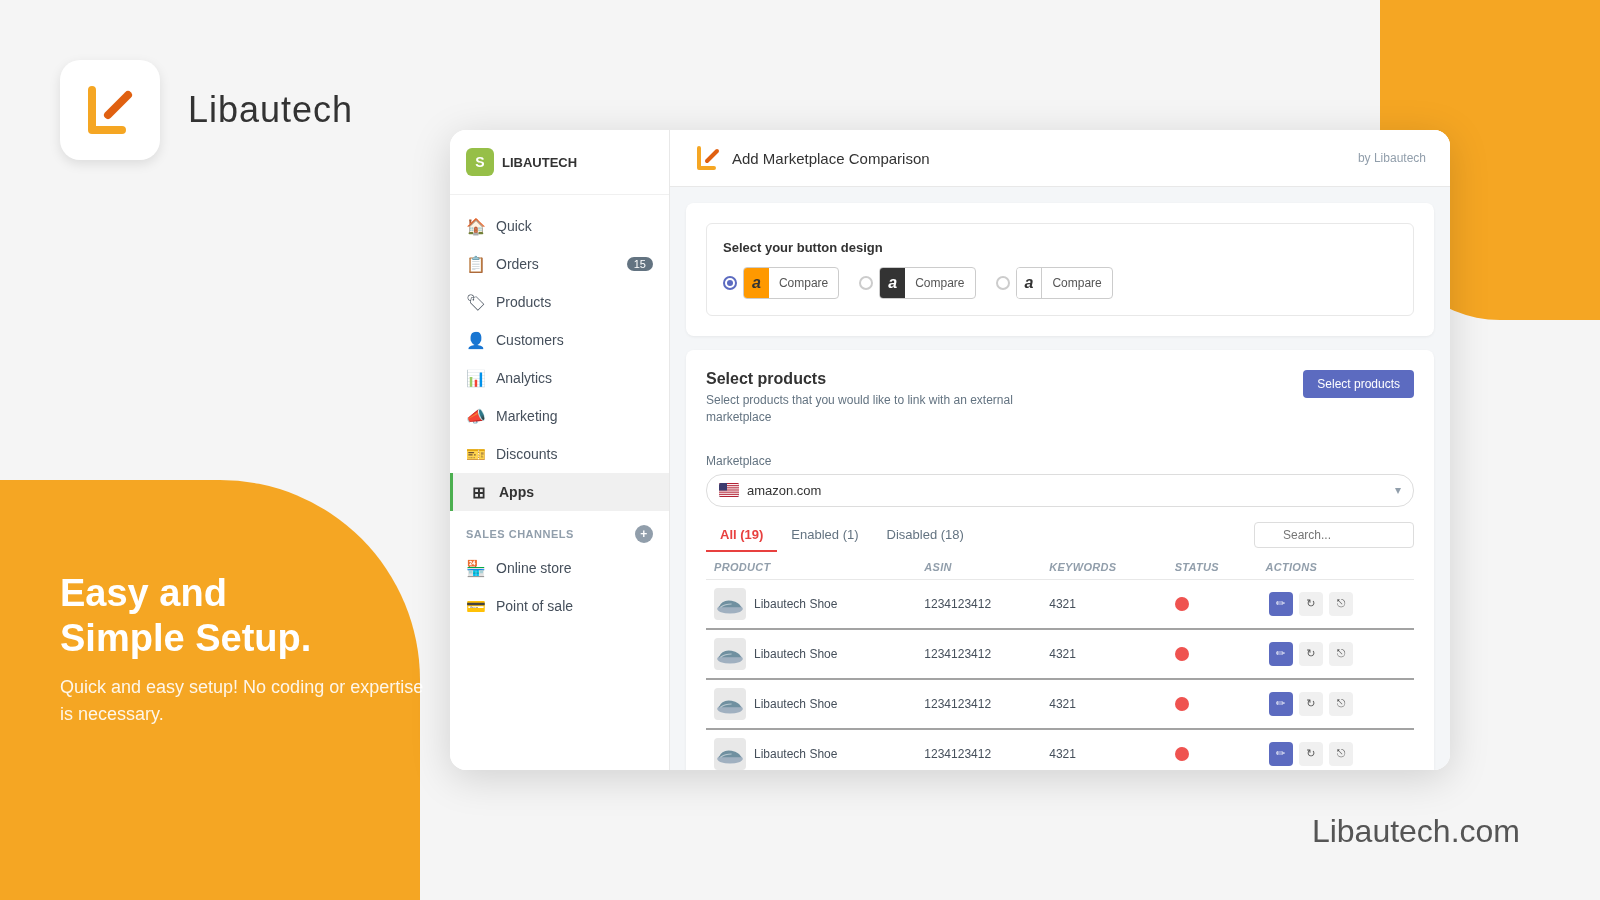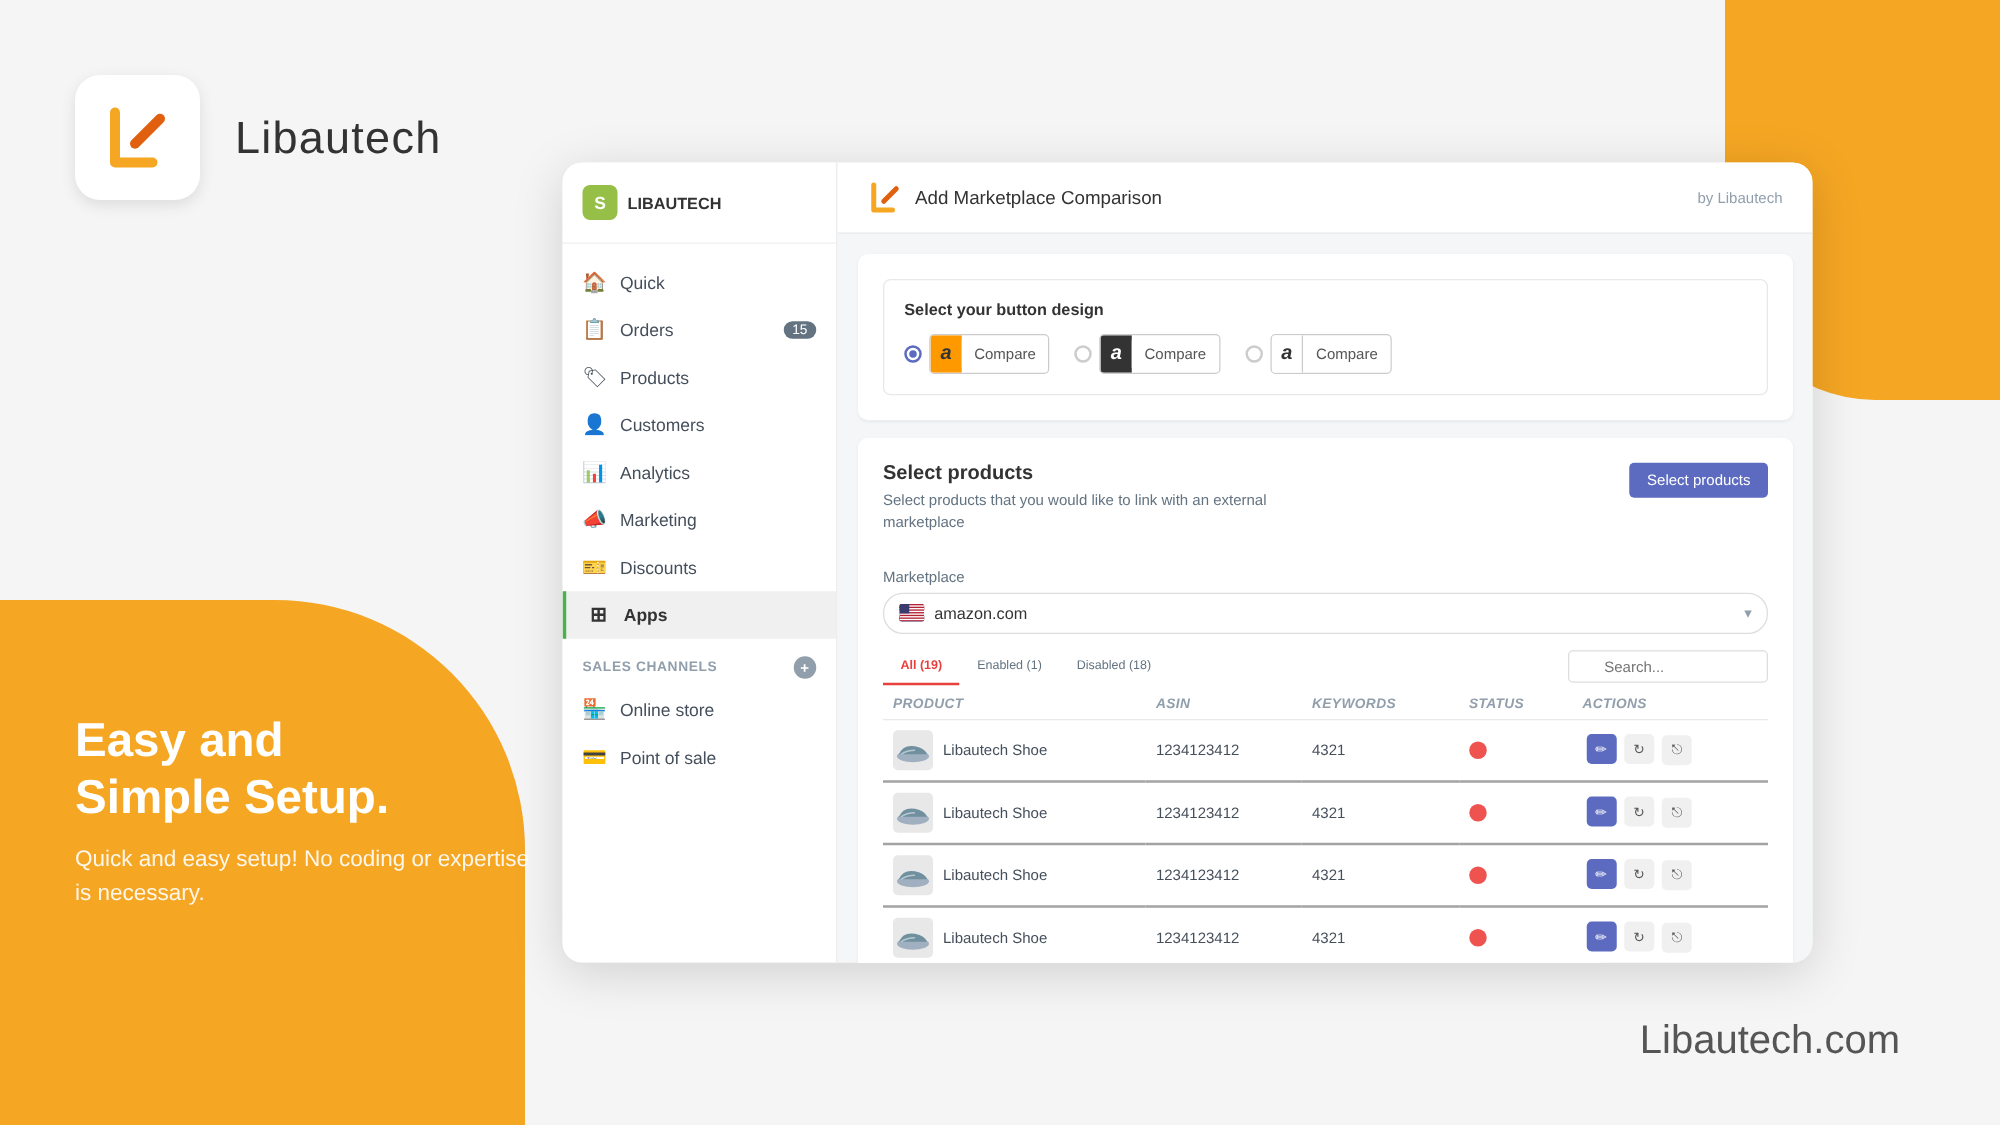--- a/index.html
+++ b/index.html
@@ -414,21 +414,21 @@
       background: linear-gradient(#B22234 0%, #B22234 33%, white 33%, white 66%, #3C3B6E 66%);
       border-radius: 2px;
       font-size: 10px;
       display: flex;
       align-items: center;
       justify-content: center;
       overflow: hidden;
     }
     .tab {
       padding: 8px 14px;
-      font-size: 10px;
+      font-size: 13px;
       color: #637381;
       cursor: pointer;
       border-bottom: 2px solid transparent;
       margin-bottom: -1px;
     }
     .tab.active {
       color: #e8403f;
       border-bottom-color: #e8403f;
       font-weight: 600;
     }

